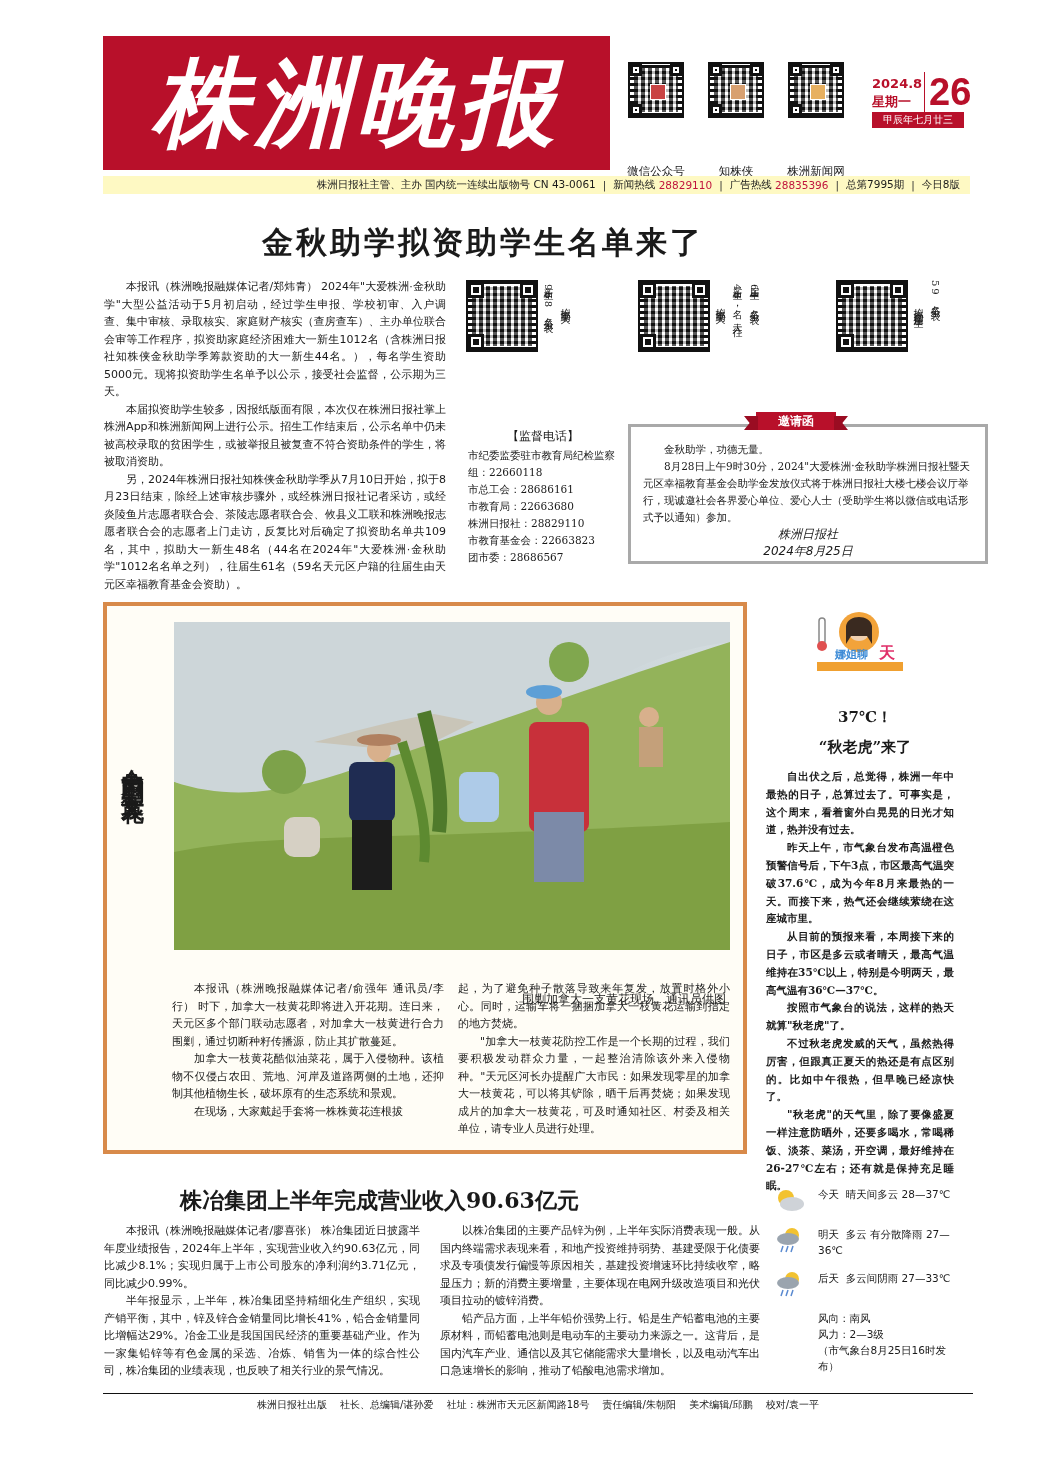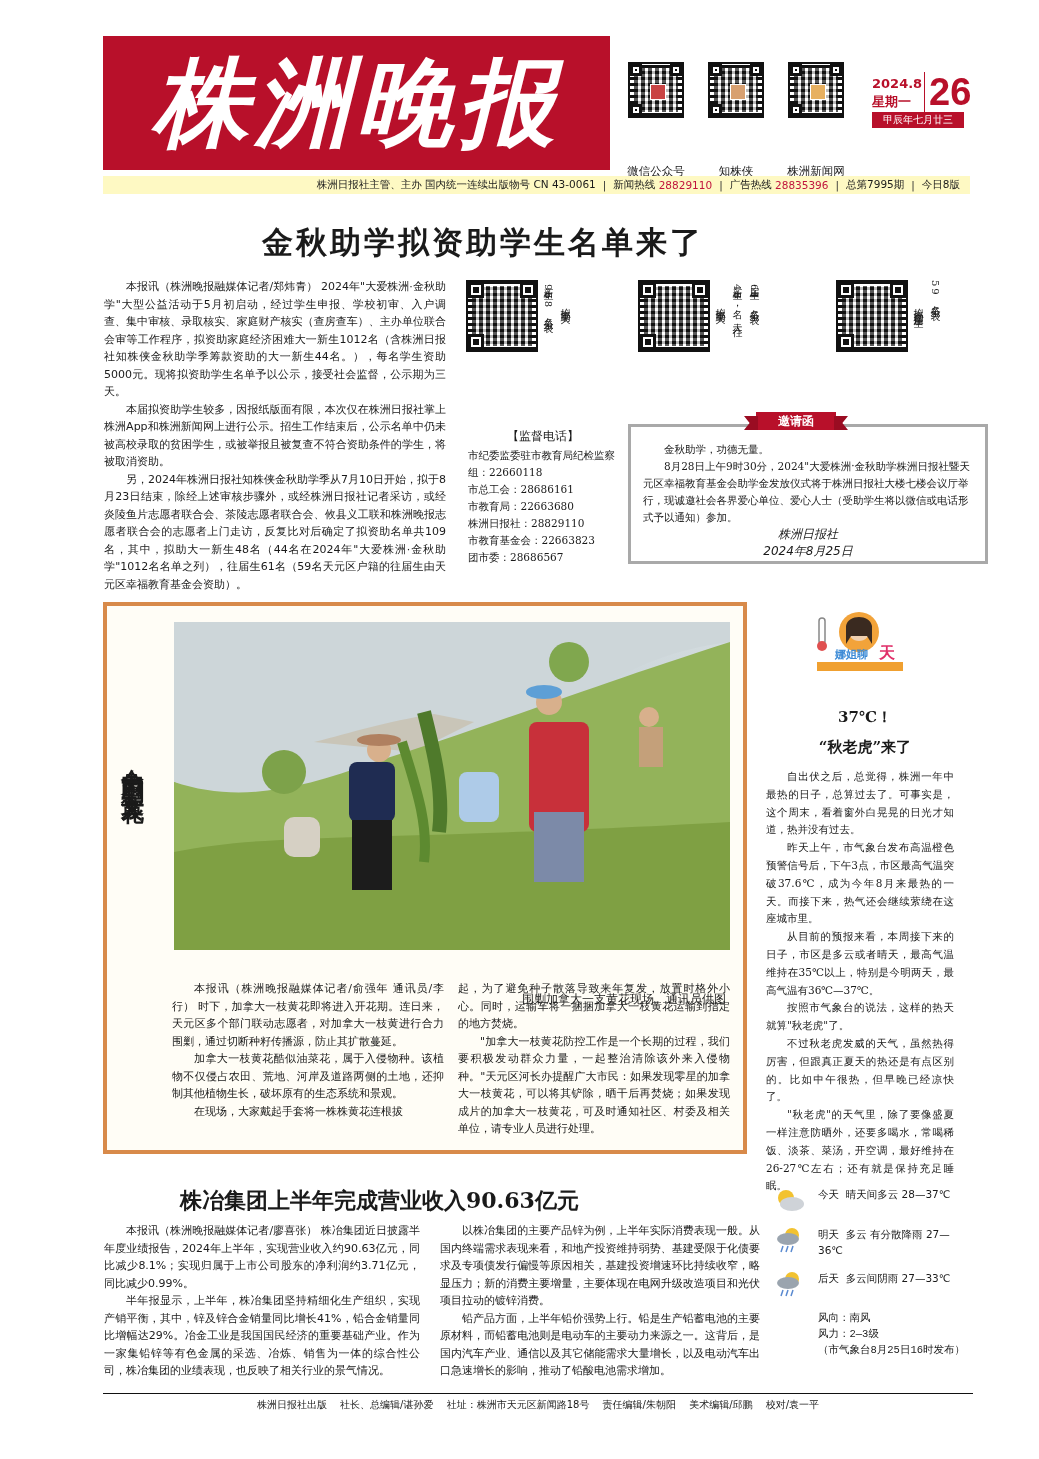--- a/index.html
+++ b/index.html
@@ -42,21 +42,21 @@
   
   .feature{left:103px;top:602px;width:644px;height:552px;border:4px solid #d88a4a;box-sizing:border-box;background:#fffdf6;}
   .vhead{left:118px;top:750px;writing-mode:vertical-rl;font-size:23px;font-weight:bold;letter-spacing:4px;}
   .photo{left:174px;top:622px;width:556px;height:328px;overflow:hidden;
     background:linear-gradient(180deg,#d5dde0 0%,#c7d2d6 30%,#a7b59a 38%,#8fb05a 50%,#a7c06a 70%,#8aa54e 100%);}
   .caption{left:522px;top:991px;font-size:12px;font-family:"DejaVu Serif",serif;white-space:nowrap;}
   
   .wlogo{left:815px;top:610px;width:90px;height:62px;}
   .wtitle{left:772px;top:702px;width:186px;text-align:center;font-family:"DejaVu Serif",serif;font-weight:bold;font-size:15px;line-height:30px;}
   .wtext{left:766px;top:768px;width:188px;font-size:10.5px;line-height:17.8px;font-family:"DejaVu Serif",serif;text-align:justify;}
-  .wtext p{margin:0;text-indent:2em;}
+  .wtext p{margin:0;text-indent:2em;font-weight:bold;}
   
   .h2{left:180px;top:1186px;font-family:"DejaVu Serif",serif;font-weight:bold;font-size:22px;white-space:nowrap;}
   .fc-item{display:flex;align-items:flex-start;margin-bottom:12px;}
   .fc-icon{width:32px;height:28px;margin-right:12px;position:relative;flex:none;}
   .fc-text{font-size:10.5px;line-height:16px;}
   .footer-line{left:103px;top:1393px;width:870px;height:1px;background:#111;}
   .footer{left:103px;top:1398px;width:870px;text-align:center;font-size:10px;white-space:nowrap;}
   .footer span{margin:0 5px;}
 </style>
 </head>
@@ -275,21 +275,21 @@
       <svg width="32" height="28" viewBox="0 0 32 28">
           <circle cx="18" cy="9" r="7" fill="#f2c230"></circle>
           <ellipse cx="14" cy="13" rx="11" ry="6" fill="#9aa4ae"></ellipse>
           <line x1="9" y1="20" x2="7" y2="26" stroke="#5a8ad0" stroke-width="1.5"></line>
           <line x1="14" y1="20" x2="12" y2="26" stroke="#5a8ad0" stroke-width="1.5"></line>
           <line x1="19" y1="20" x2="17" y2="26" stroke="#5a8ad0" stroke-width="1.5"></line>
         </svg>
     </div>
     <div class="fc-text"><span>后天</span>&nbsp;&nbsp;<span>多云间阴雨</span>&nbsp;<span>27—33℃</span></div>
   </div>
-  <div class="fc-text" style="margin-left:44px;margin-top:10px;font-family:Liberation Mono, monospace;">
+  <div class="fc-text" style="margin-left:44px;margin-top:10px;">
     <div>风向：南风</div>
     <div>风力：2—3级</div>
     <div>（市气象台8月25日16时发布）</div>
   </div>
 </div>
 
 <div class="abs footer-line"></div>
 <div class="abs footer">
   <span>株洲日报社出版</span>
   <span>社长、总编辑/谌孙爱</span>

